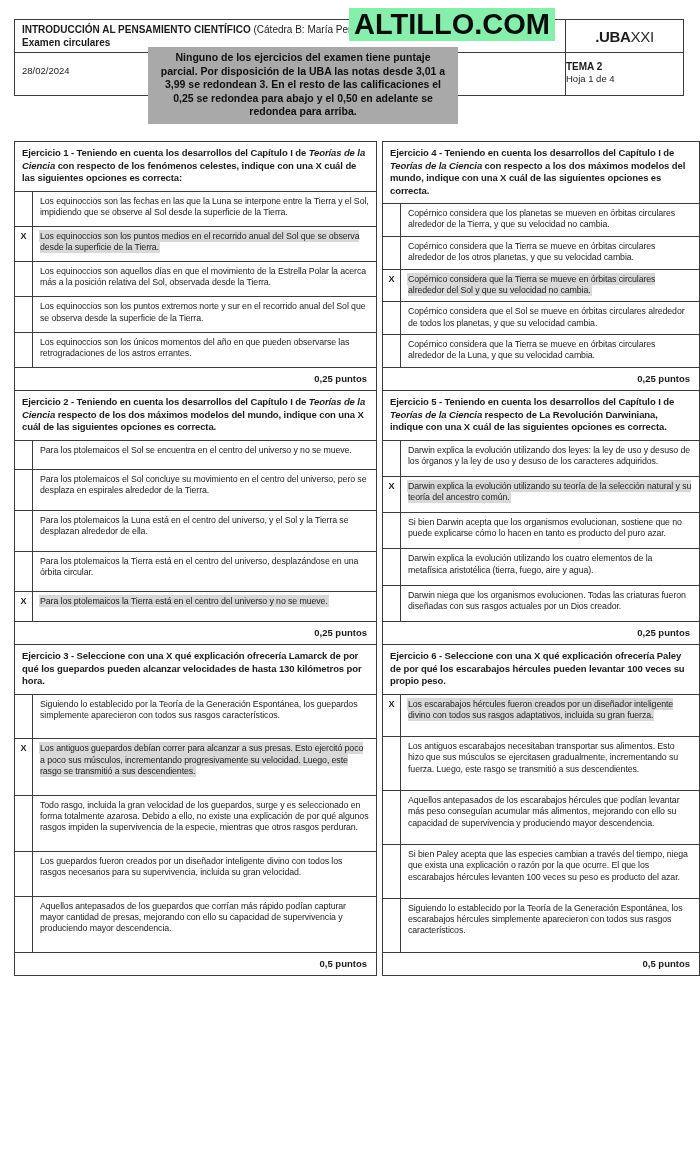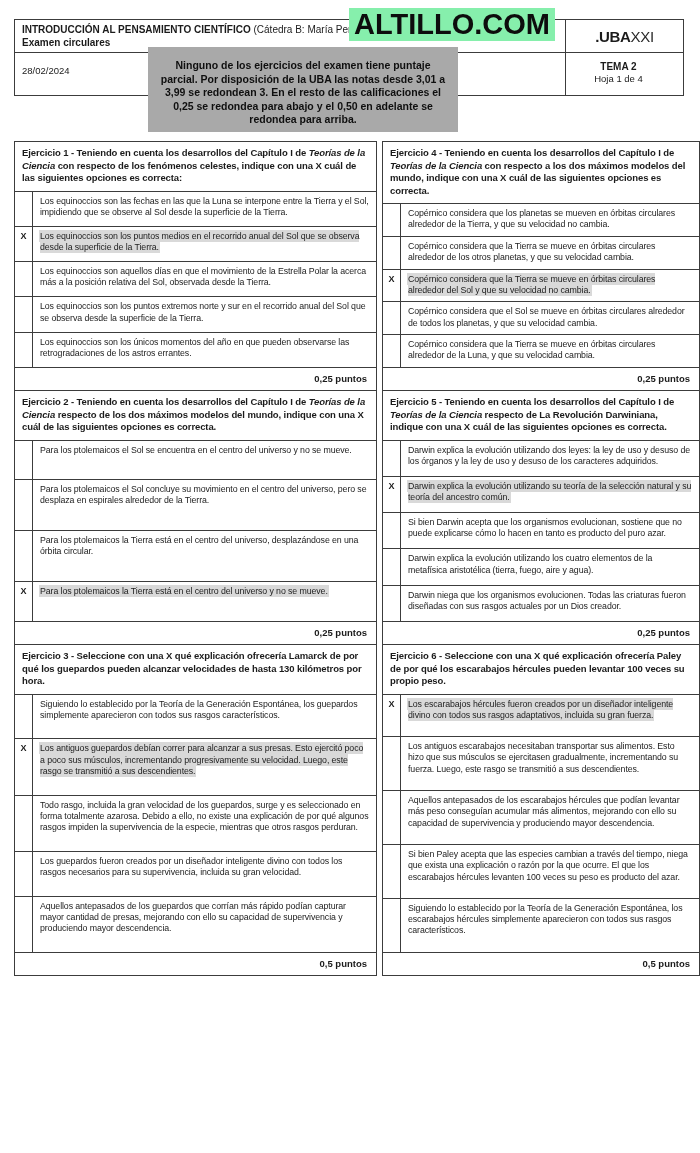--- a/index.html
+++ b/index.html
@@ -26,30 +26,30 @@
   }
   .header-left { flex:1; border-right:1px solid #3c3c3c; display:flex; flex-direction:column; }
   .hl-top { height:33px; border-bottom:1px solid #3c3c3c; padding:3px 7px 0 7px; font-size:10px; line-height:13px; }
   .hl-top b { font-weight:700; }
   .hl-bottom { flex:1; padding:12px 7px 0 7px; font-size:9.5px; }
   .header-right { width:117px; display:flex; flex-direction:column; }
   .hr-top { height:33px; border-bottom:1px solid #3c3c3c; display:flex; align-items:center; justify-content:center; }
   .logo { font-size:15px; letter-spacing:-0.3px; white-space:nowrap; }
   .logo .heavy { font-weight:800; }
   .logo .light { font-weight:400; color:#2a2a2a;text-align:center; }
-  .hr-bottom { flex:1; text-align:center; padding:7px 12px 0 0; }
+  .hr-bottom { flex:1; text-align:left; padding:7px 12px 0 0; }
   .tema { font-size:10px; font-weight:700; line-height:13px; }
   .hoja { font-size:9.5px; line-height:12px; }
 
   
   .note-box {
     position:absolute; left:148px; top:47px; width:310px; min-height:71px; z-index:7;
     background:#a9a9a9; color:#0f0f0f;
     font-size:10.5px; font-weight:700; line-height:13.5px;
-    text-align:center; padding:12px 8px 5px 8px;
+    text-align:center; padding:4px 8px 5px 8px;
   }
 
   
   .col { position:absolute; top:141px; border:1px solid #3c3c3c; background:#fff; }
   .col-left  { left:14px;  width:363px; }
   .col-right { left:382px; width:318px; }
 
   .exercise { display:flex; flex-direction:column; }
   .exercise + .exercise { border-top:1px solid #3c3c3c; }
   .ex-a { min-height:248px; }
@@ -144,20 +144,24 @@
         <div class="opt-row">
           <div class="x-cell"></div>
           <div class="opt-text"><span>Para los ptolemaicos el Sol se encuentra en el centro del universo y no se mueve.</span></div>
         </div>
         <div class="opt-row">
           <div class="x-cell"></div>
           <div class="opt-text"><span>Para los ptolemaicos el Sol concluye su movimiento en el centro del universo, pero se desplaza en espirales alrededor de la Tierra.</span></div>
         </div>
         <div class="opt-row">
           <div class="x-cell"></div>
+          <div class="opt-text"><span>Para los ptolemaicos la Luna está en el centro del universo, y el Sol y la Tierra se desplazan alrededor de ella.</span></div>
+        </div>
+        <div class="opt-row">
+          <div class="x-cell"></div>
           <div class="opt-text"><span>Para los ptolemaicos la Tierra está en el centro del universo, desplazándose en una órbita circular.</span></div>
         </div>
         <div class="opt-row">
           <div class="x-cell">X</div>
           <div class="opt-text"><span class="hl">Para los ptolemaicos la Tierra está en el centro del universo y no se mueve.</span></div>
         </div>
       </div>
     <div class="ex-points">0,25 puntos</div>
   </div>
   <div class="exercise ex-c">

